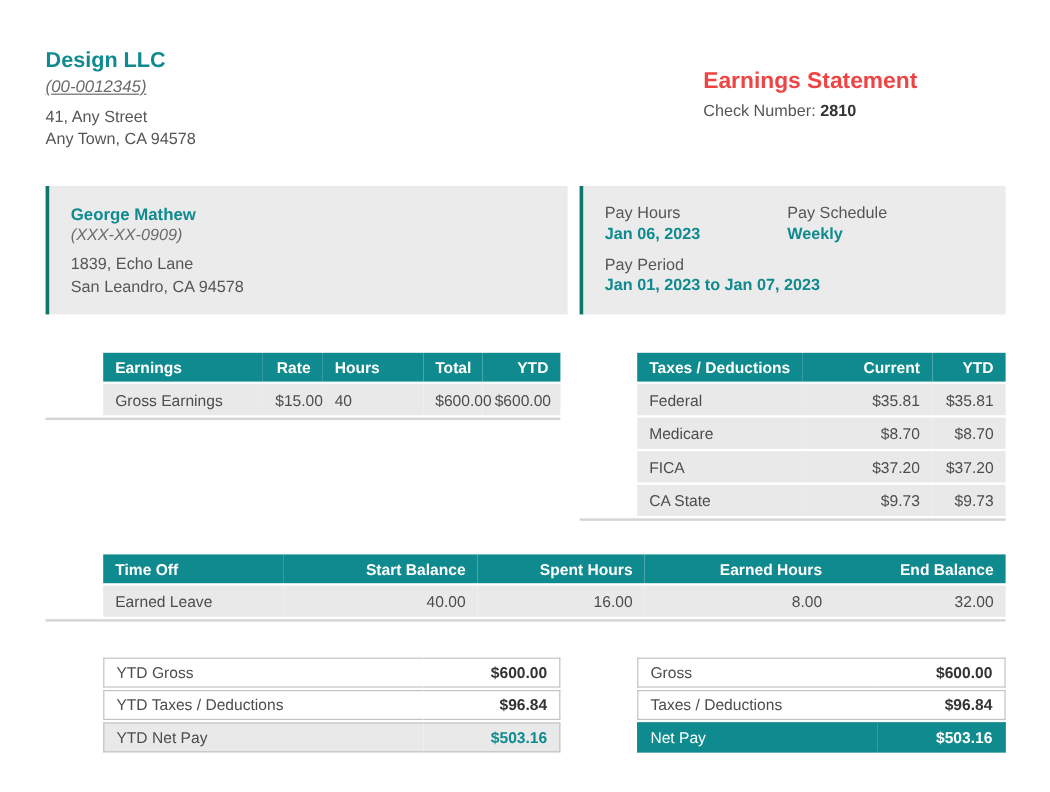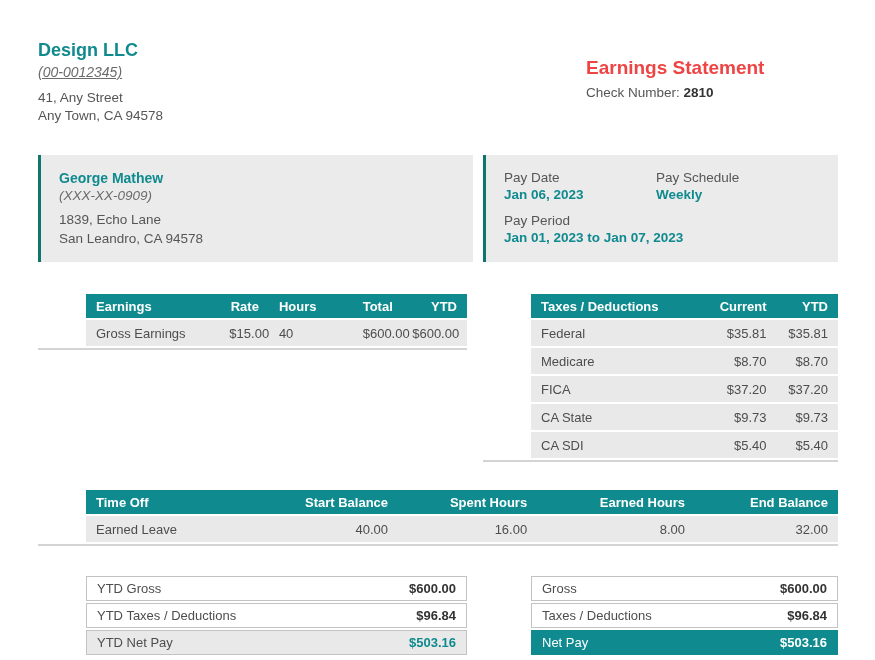--- a/index.html
+++ b/index.html
@@ -103,21 +103,21 @@
       <div class="employee-name">George Mathew</div>
       <div class="employee-ssn">(XXX-XX-0909)</div>
       <div class="employee-address">
         <div>1839, Echo Lane</div>
         <div>San Leandro, CA 94578</div>
       </div>
     </div>
     <div class="info-box pay-box">
       <div class="pay-grid-top">
         <div class="pay-item-date">
-          <div class="pay-label">Pay Date</div>
+          <div class="pay-label">Pay Hours</div>
           <div class="pay-value">Jan 06, 2023</div>
         </div>
         <div>
           <div class="pay-label">Pay Schedule</div>
           <div class="pay-value">Weekly</div>
         </div>
       </div>
       <div class="pay-item-period">
         <div class="pay-label">Pay Period</div>
         <div class="pay-value">Jan 01, 2023 to Jan 07, 2023</div>
@@ -180,25 +180,20 @@
           <tr>
             <td class="al">FICA</td>
             <td class="ar">$37.20</td>
             <td class="ar">$37.20</td>
           </tr>
           <tr>
             <td class="al">CA State</td>
             <td class="ar">$9.73</td>
             <td class="ar">$9.73</td>
           </tr>
-          <tr>
-            <td class="al">CA SDI</td>
-            <td class="ar">$5.40</td>
-            <td class="ar">$5.40</td>
-          </tr>
         </tbody>
       </table>
   </div>
 
   <div class="timeoff-wrap">
     <table class="data-table timeoff-table" data-table="timeoff_table">
         <colgroup>
           <col style="width: 20%;">
           <col style="width: 21.5%;">
           <col style="width: 18.5%;">

